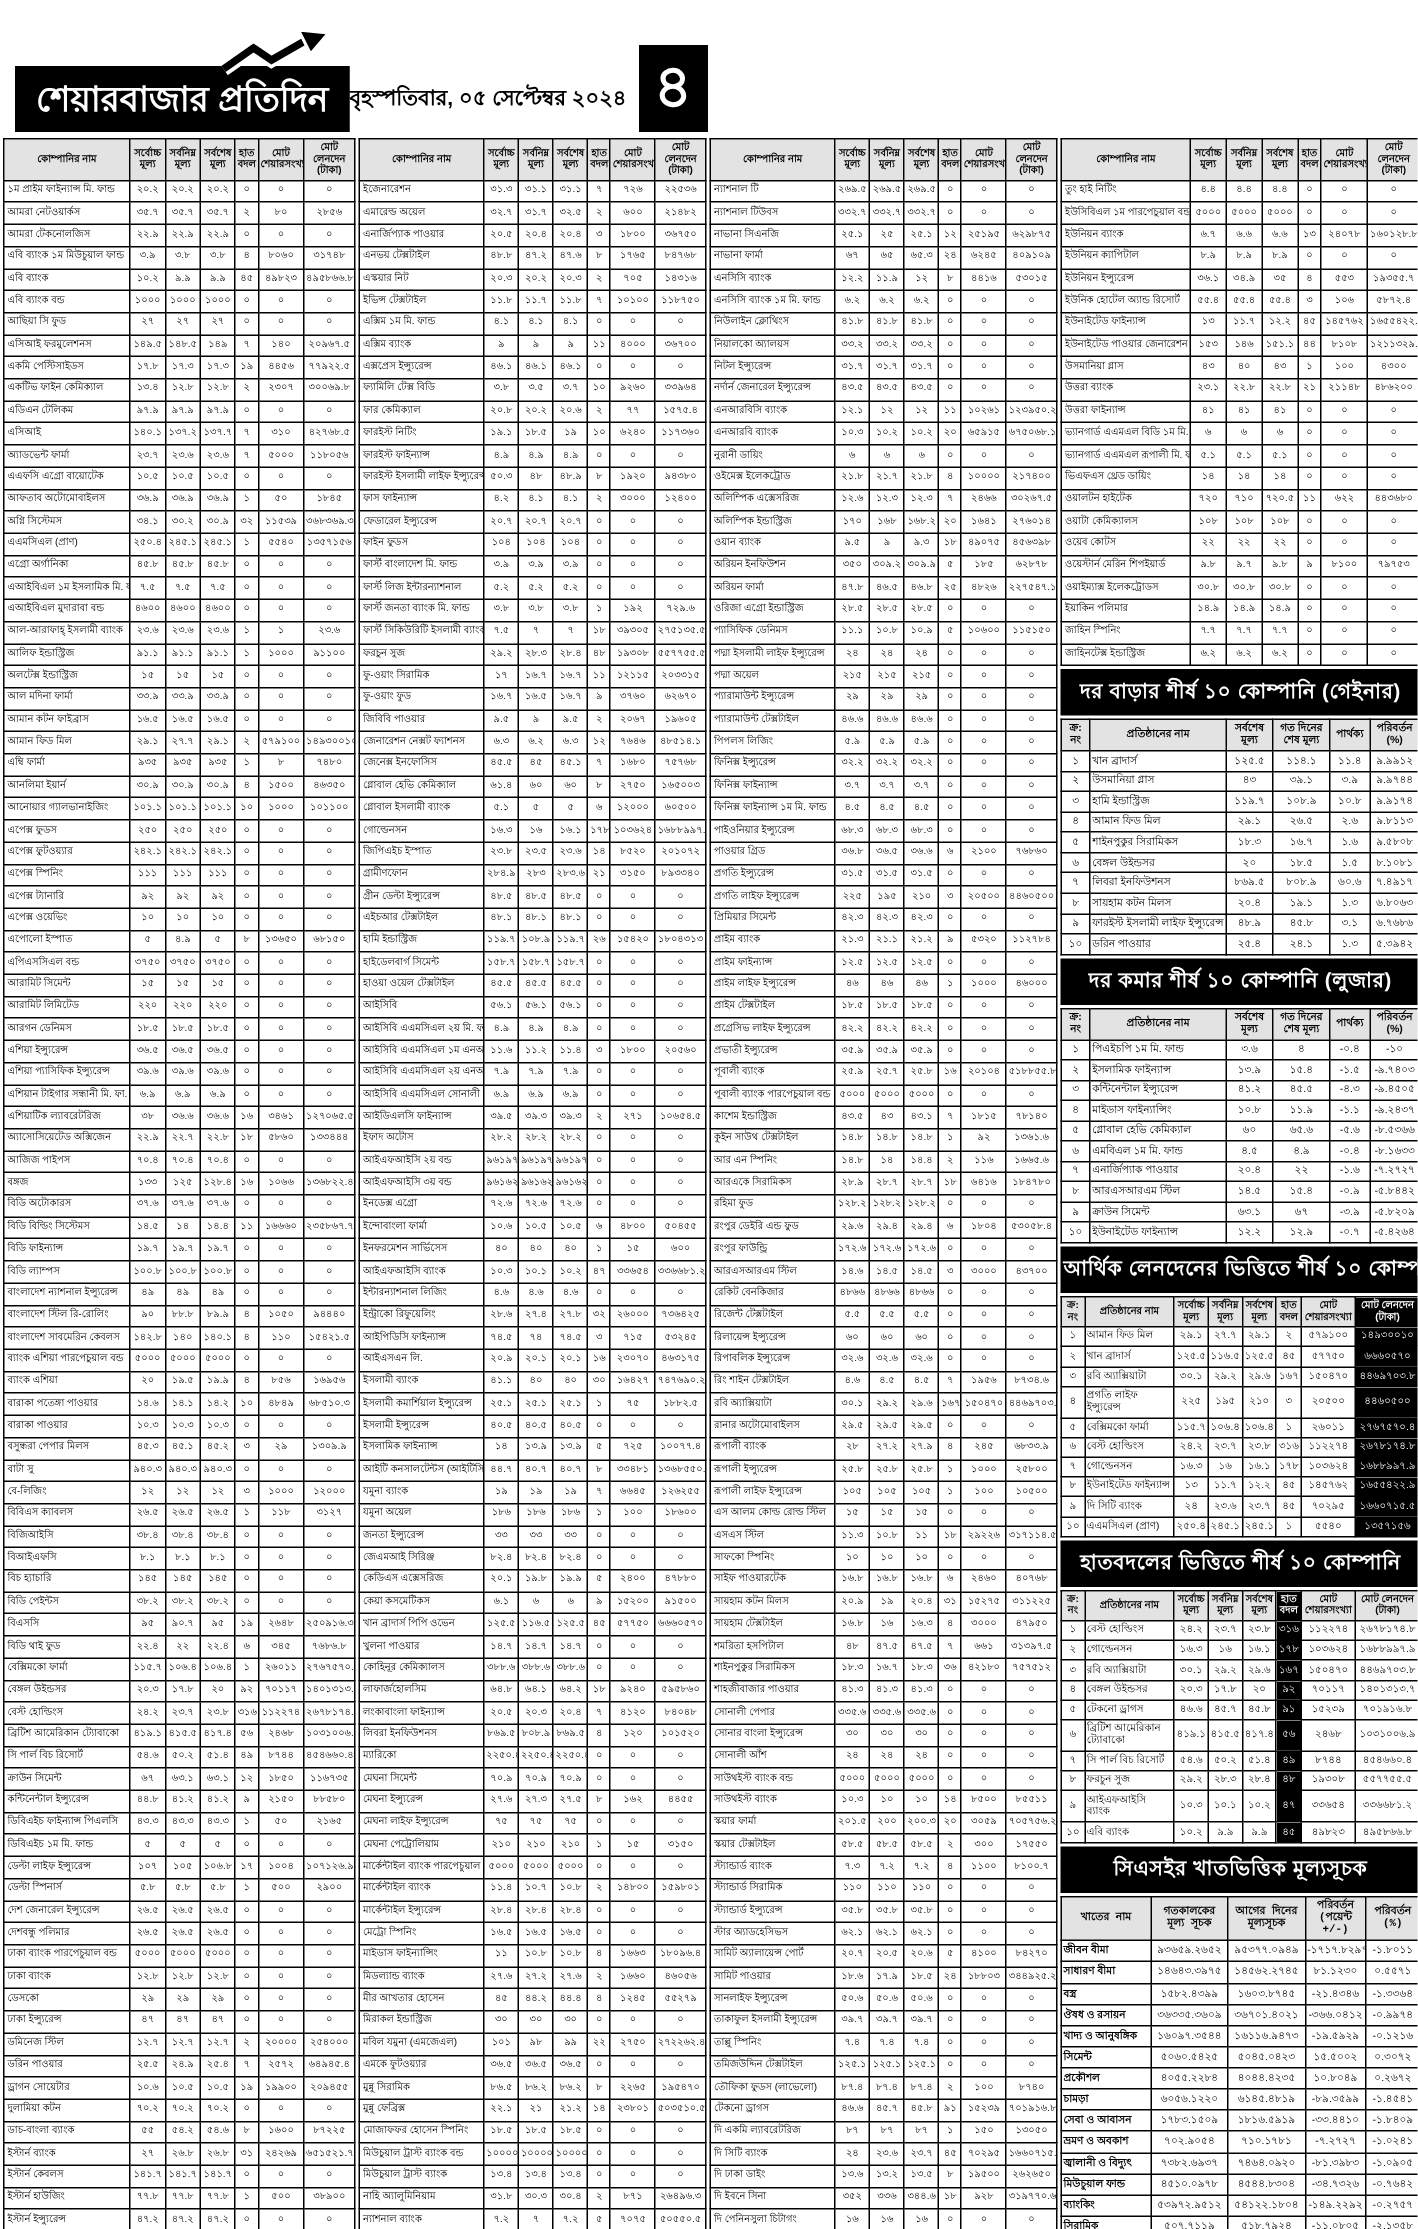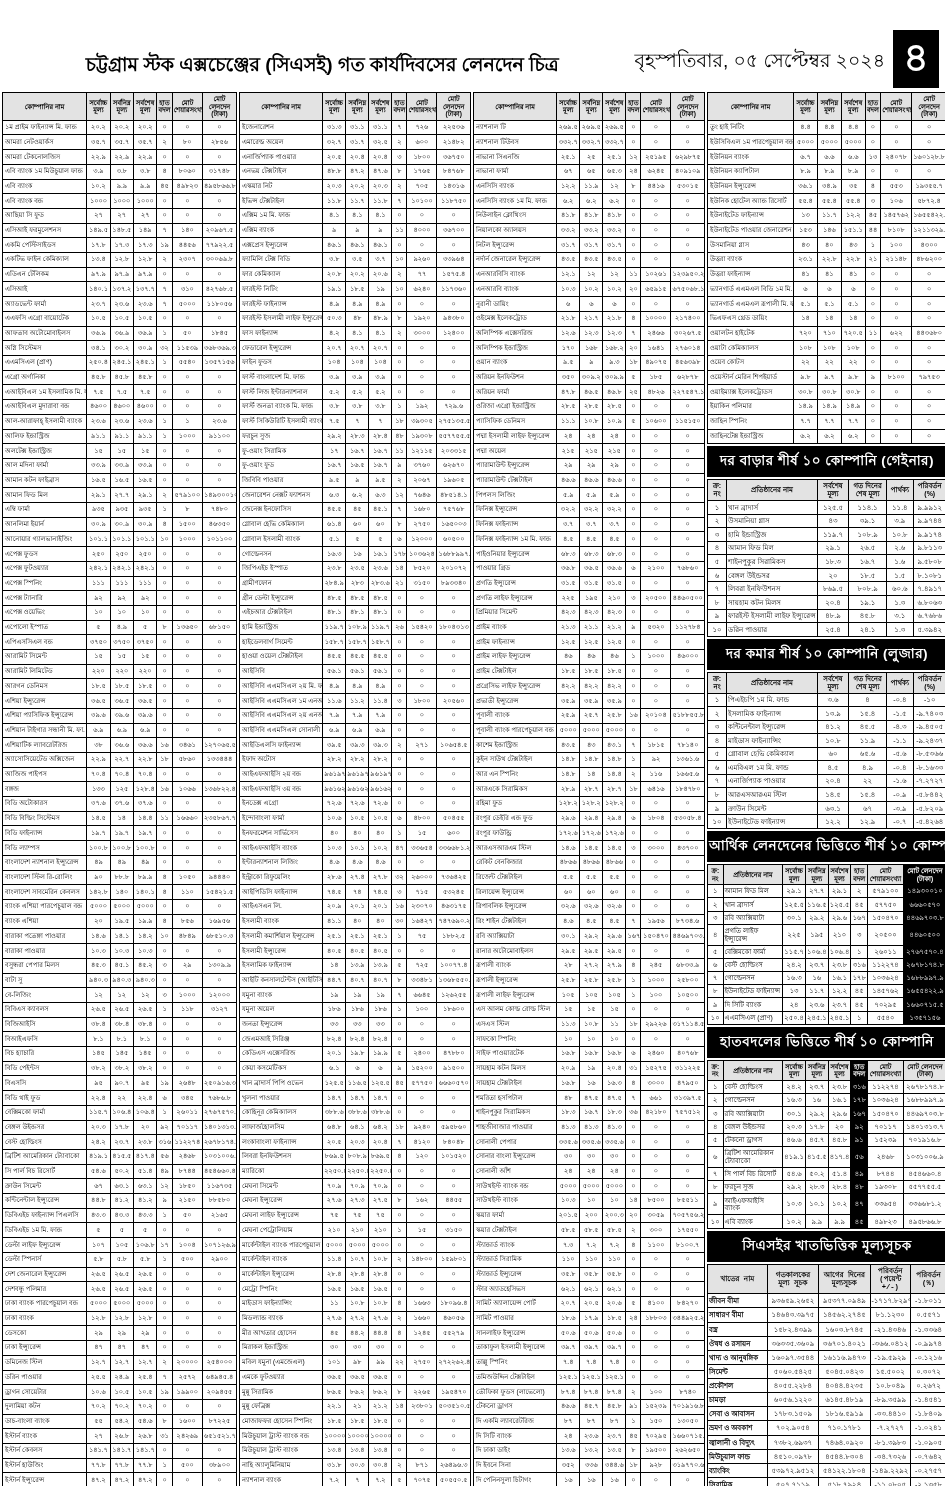--- a/index.html
+++ b/index.html
@@ -6,21 +6,21 @@
   body{width:945px;height:1486px;overflow:hidden;font-family:"Liberation Sans","DejaVu Sans",sans-serif;color:#000;}
   .page{width:945px;height:1486px;position:relative;background:#fff;}
 
   
   .masthead{display:flex;align-items:flex-end;padding:38px 6px 4px 10px;height:50px;box-sizing:content-box;}
   .logo{position:relative;background:#000;color:#fff;font-weight:bold;font-size:23px;line-height:1;
         padding:9px 12px 8px 12px;border:2px solid #000;white-space:nowrap;}
   .logo svg{position:absolute;top:-26px;right:10px;}
   .title{flex:1;text-align:center;font-weight:bold;font-size:19px;padding:0 8px 6px 8px;}
   .dateblock{display:flex;align-items:flex-end;gap:8px;}
-  .date{font-weight:normal;font-size:19px;padding-bottom:10px;white-space:nowrap;}
+  .date{font-weight:bold;font-size:14px;padding-bottom:10px;white-space:nowrap;}
   .pagenum{width:46px;height:58px;background:#000;color:#fff;font-size:40px;font-weight:bold;
            display:flex;align-items:center;justify-content:center;}
 
   
   .cols{display:grid;grid-template-columns:235px 232px 232px 240px;column-gap:2px;padding:0 0 0 2px;}
 
   table{border-collapse:collapse;width:100%;table-layout:fixed;background:#fff;}
   th,td{border:1px solid #000;overflow:hidden;white-space:nowrap;}
   th{background:#e3e3e3;font-weight:bold;font-size:6.6px;line-height:1.15;padding:2px 1px;text-align:center;white-space:normal;}
   td{font-size:6.6px;line-height:1.05;padding:3.4px 1px;text-align:center;}
@@ -43,21 +43,28 @@
   .banner{background:#000;color:#fff;font-weight:bold;font-size:13.5px;text-align:center;
           padding:4px 2px;margin:2px 0 1px 0;letter-spacing:.5px;white-space:nowrap;overflow:hidden;}
   .col4 > div + div{margin-top:2px;}
 </style>
 </head>
 <body>
 
 <div class="page">
 
   <div class="masthead">
-    <div class="title">চট্টগ্রাম স্টক এক্সচেঞ্জের  (সিএসই) গত কার্যদিবসের লেনদেন চিত্র</div>
+    <div class="logo">
+      <svg width="74" height="30" viewBox="0 0 74 30">
+        <polyline points="2,26 22,12 34,20 62,4" fill="none" stroke="#fff" stroke-width="10"></polyline>
+        <polyline points="2,26 22,12 34,20 62,4" fill="none" stroke="#000" stroke-width="5"></polyline>
+        <polygon points="52,0 72,2 60,16" fill="#000" stroke="#fff" stroke-width="2"></polygon>
+      </svg>
+      <span>শেয়ারবাজার প্রতিদিন</span>
+    </div>
     <div class="dateblock">
       <span class="date">বৃহস্পতিবার, ০৫ সেপ্টেম্বর ২০২৪</span>
       <div class="pagenum">৪</div>
     </div>
   </div>
 
   <div class="cols">
     <div id="col0">
         <table class="stock">
           <colgroup>

